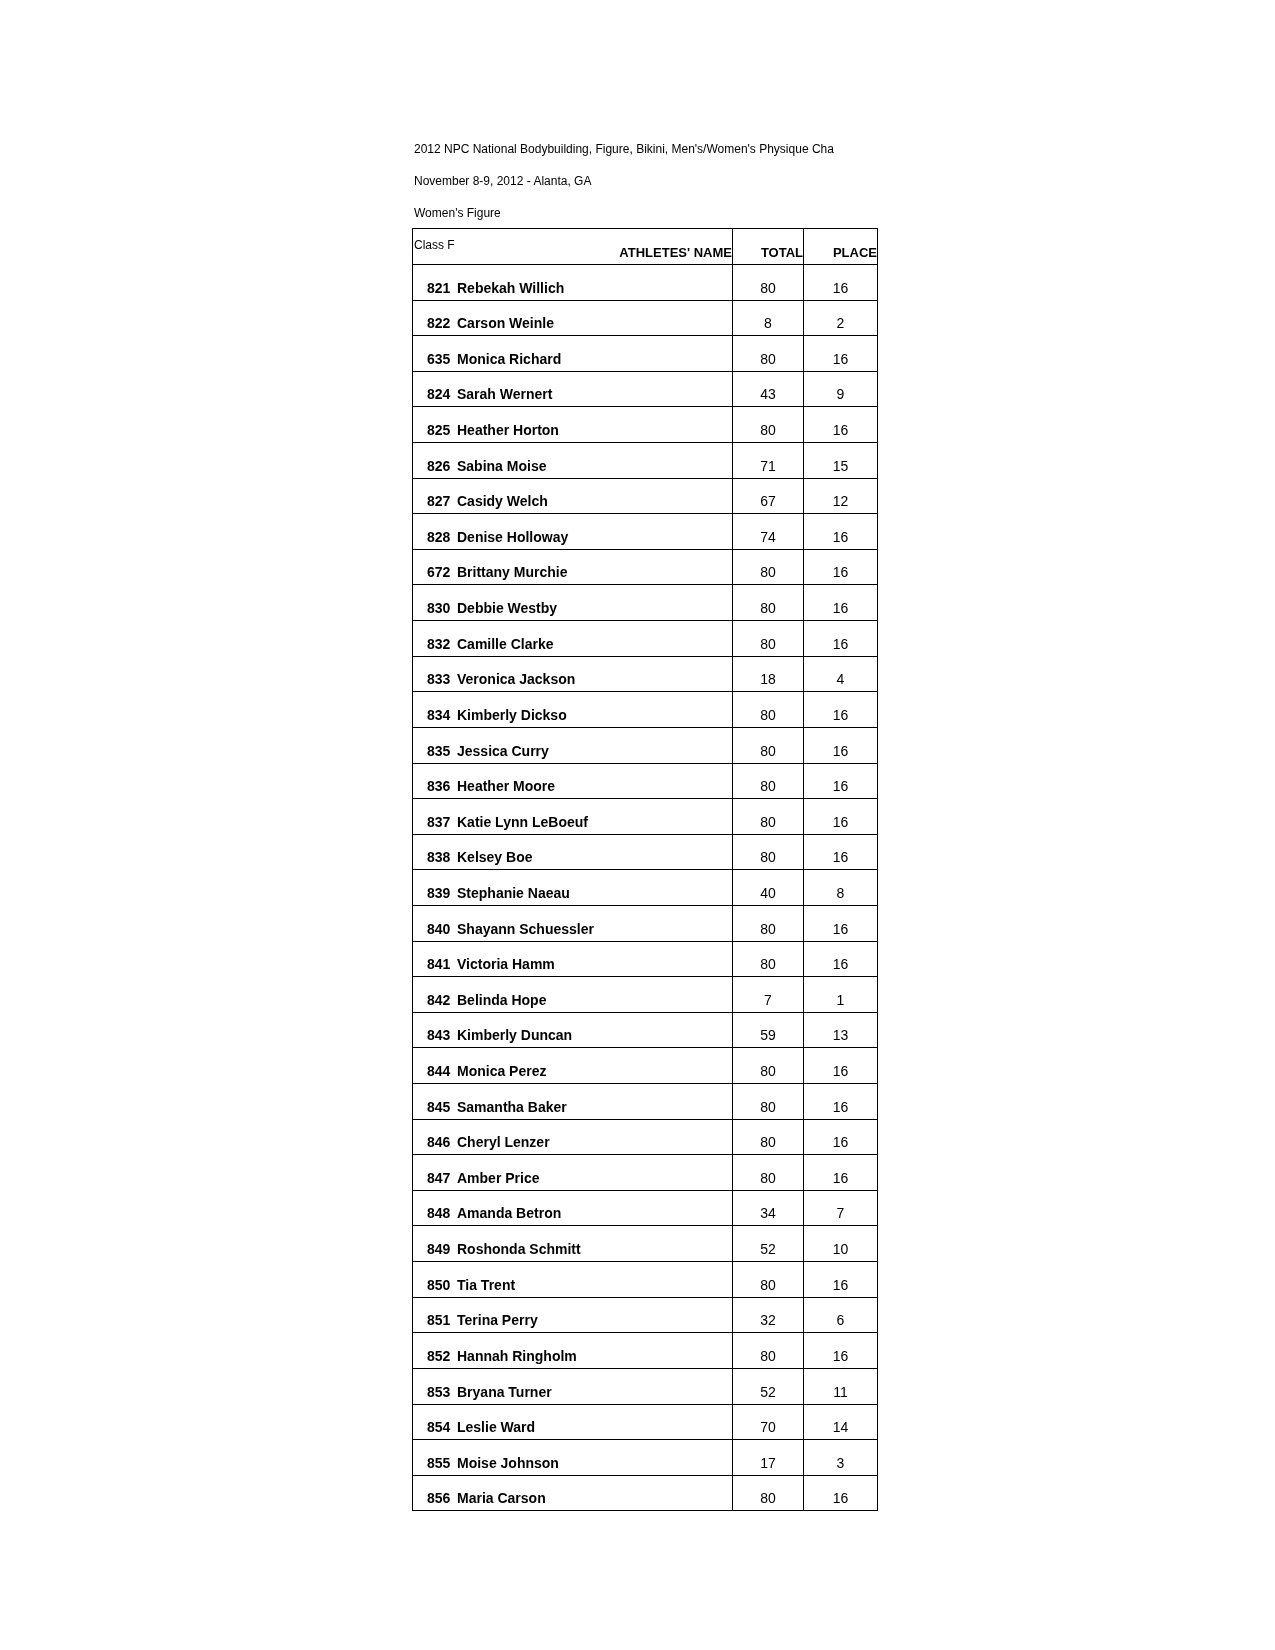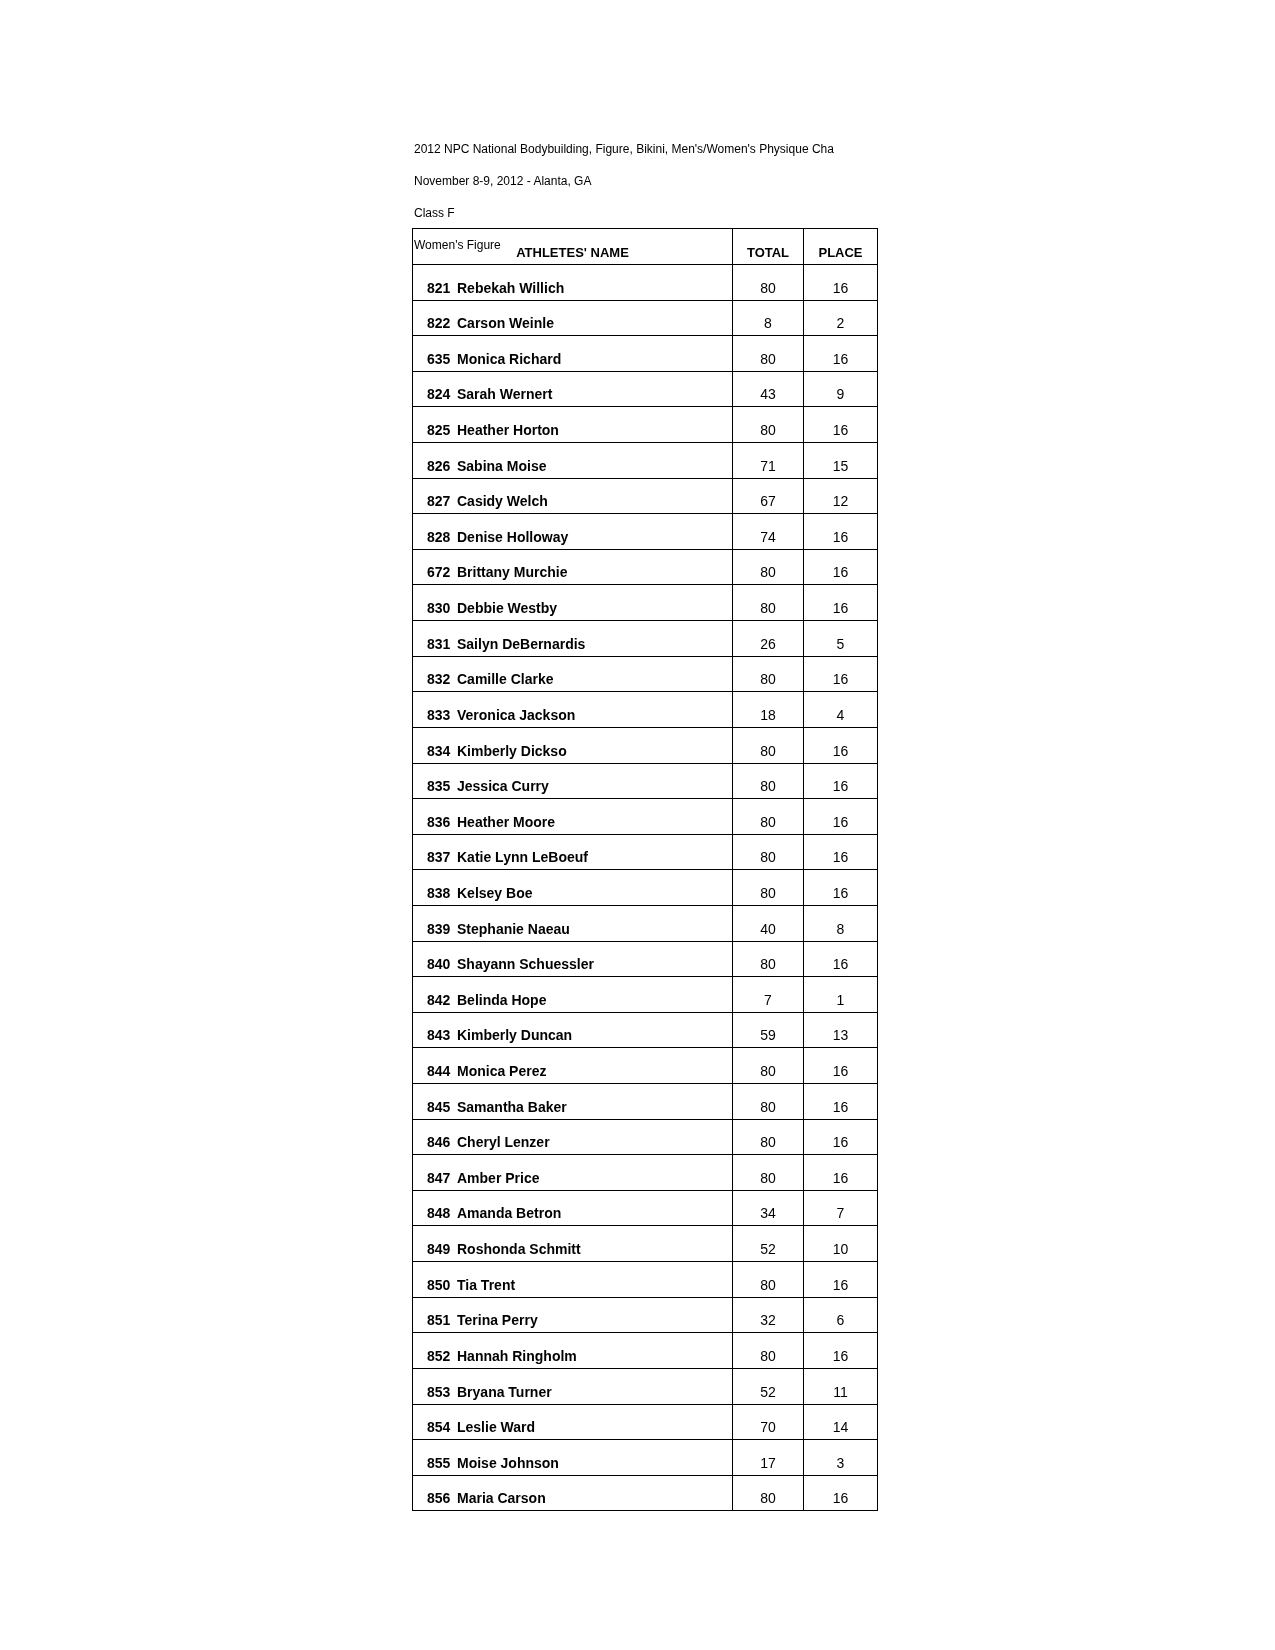--- a/index.html
+++ b/index.html
@@ -44,21 +44,21 @@
     vertical-align: bottom;
     overflow: hidden;
     white-space: nowrap;
   }
   tr.header-row { height: 36px; }
   tr.data-row   { height: 35.61px; }
 
   th {
     font-size: 13px;
     font-weight: bold;
-    text-align: center;
+    text-align: right;
     padding-bottom: 4px;
   }
   td.c-name {
     font-size: 14px;
     font-weight: bold;
     text-align: left;
     padding: 0 0 4px 6px;
   }
   td.c-name .num {
     display: inline-block;
@@ -71,22 +71,22 @@
     text-align: center;
     padding-bottom: 4px;
   }
 </style>
 </head>
 <body>
 
 <div class="doc-header">
   <div class="title-line">2012 NPC National Bodybuilding, Figure, Bikini, Men's/Women's Physique Cha</div>
   <div class="title-line">November 8-9, 2012 - Alanta, GA</div>
+  <div class="title-line">Women's Figure</div>
   <div class="title-line">Class F</div>
-  <div class="title-line">Women's Figure</div>
 </div>
 
 <table class="results">
   <colgroup>
     <col style="width:320px">
     <col style="width:71px">
     <col style="width:74px">
   </colgroup>
   <thead>
     <tr class="header-row">
@@ -140,25 +140,20 @@
         <td class="c-name"><span class="num">672</span><span class="nm">Brittany Murchie</span></td>
         <td class="c-total">80</td>
         <td class="c-place">16</td>
       </tr>
       <tr class="data-row">
         <td class="c-name"><span class="num">830</span><span class="nm">Debbie Westby</span></td>
         <td class="c-total">80</td>
         <td class="c-place">16</td>
       </tr>
       <tr class="data-row">
-        <td class="c-name"><span class="num">831</span><span class="nm">Sailyn DeBernardis</span></td>
-        <td class="c-total">26</td>
-        <td class="c-place">5</td>
-      </tr>
-      <tr class="data-row">
         <td class="c-name"><span class="num">832</span><span class="nm">Camille Clarke</span></td>
         <td class="c-total">80</td>
         <td class="c-place">16</td>
       </tr>
       <tr class="data-row">
         <td class="c-name"><span class="num">833</span><span class="nm">Veronica Jackson</span></td>
         <td class="c-total">18</td>
         <td class="c-place">4</td>
       </tr>
       <tr class="data-row">
@@ -190,20 +185,25 @@
         <td class="c-name"><span class="num">839</span><span class="nm">Stephanie Naeau</span></td>
         <td class="c-total">40</td>
         <td class="c-place">8</td>
       </tr>
       <tr class="data-row">
         <td class="c-name"><span class="num">840</span><span class="nm">Shayann Schuessler</span></td>
         <td class="c-total">80</td>
         <td class="c-place">16</td>
       </tr>
       <tr class="data-row">
+        <td class="c-name"><span class="num">841</span><span class="nm">Victoria Hamm</span></td>
+        <td class="c-total">80</td>
+        <td class="c-place">16</td>
+      </tr>
+      <tr class="data-row">
         <td class="c-name"><span class="num">842</span><span class="nm">Belinda Hope</span></td>
         <td class="c-total">7</td>
         <td class="c-place">1</td>
       </tr>
       <tr class="data-row">
         <td class="c-name"><span class="num">843</span><span class="nm">Kimberly Duncan</span></td>
         <td class="c-total">59</td>
         <td class="c-place">13</td>
       </tr>
       <tr class="data-row">

